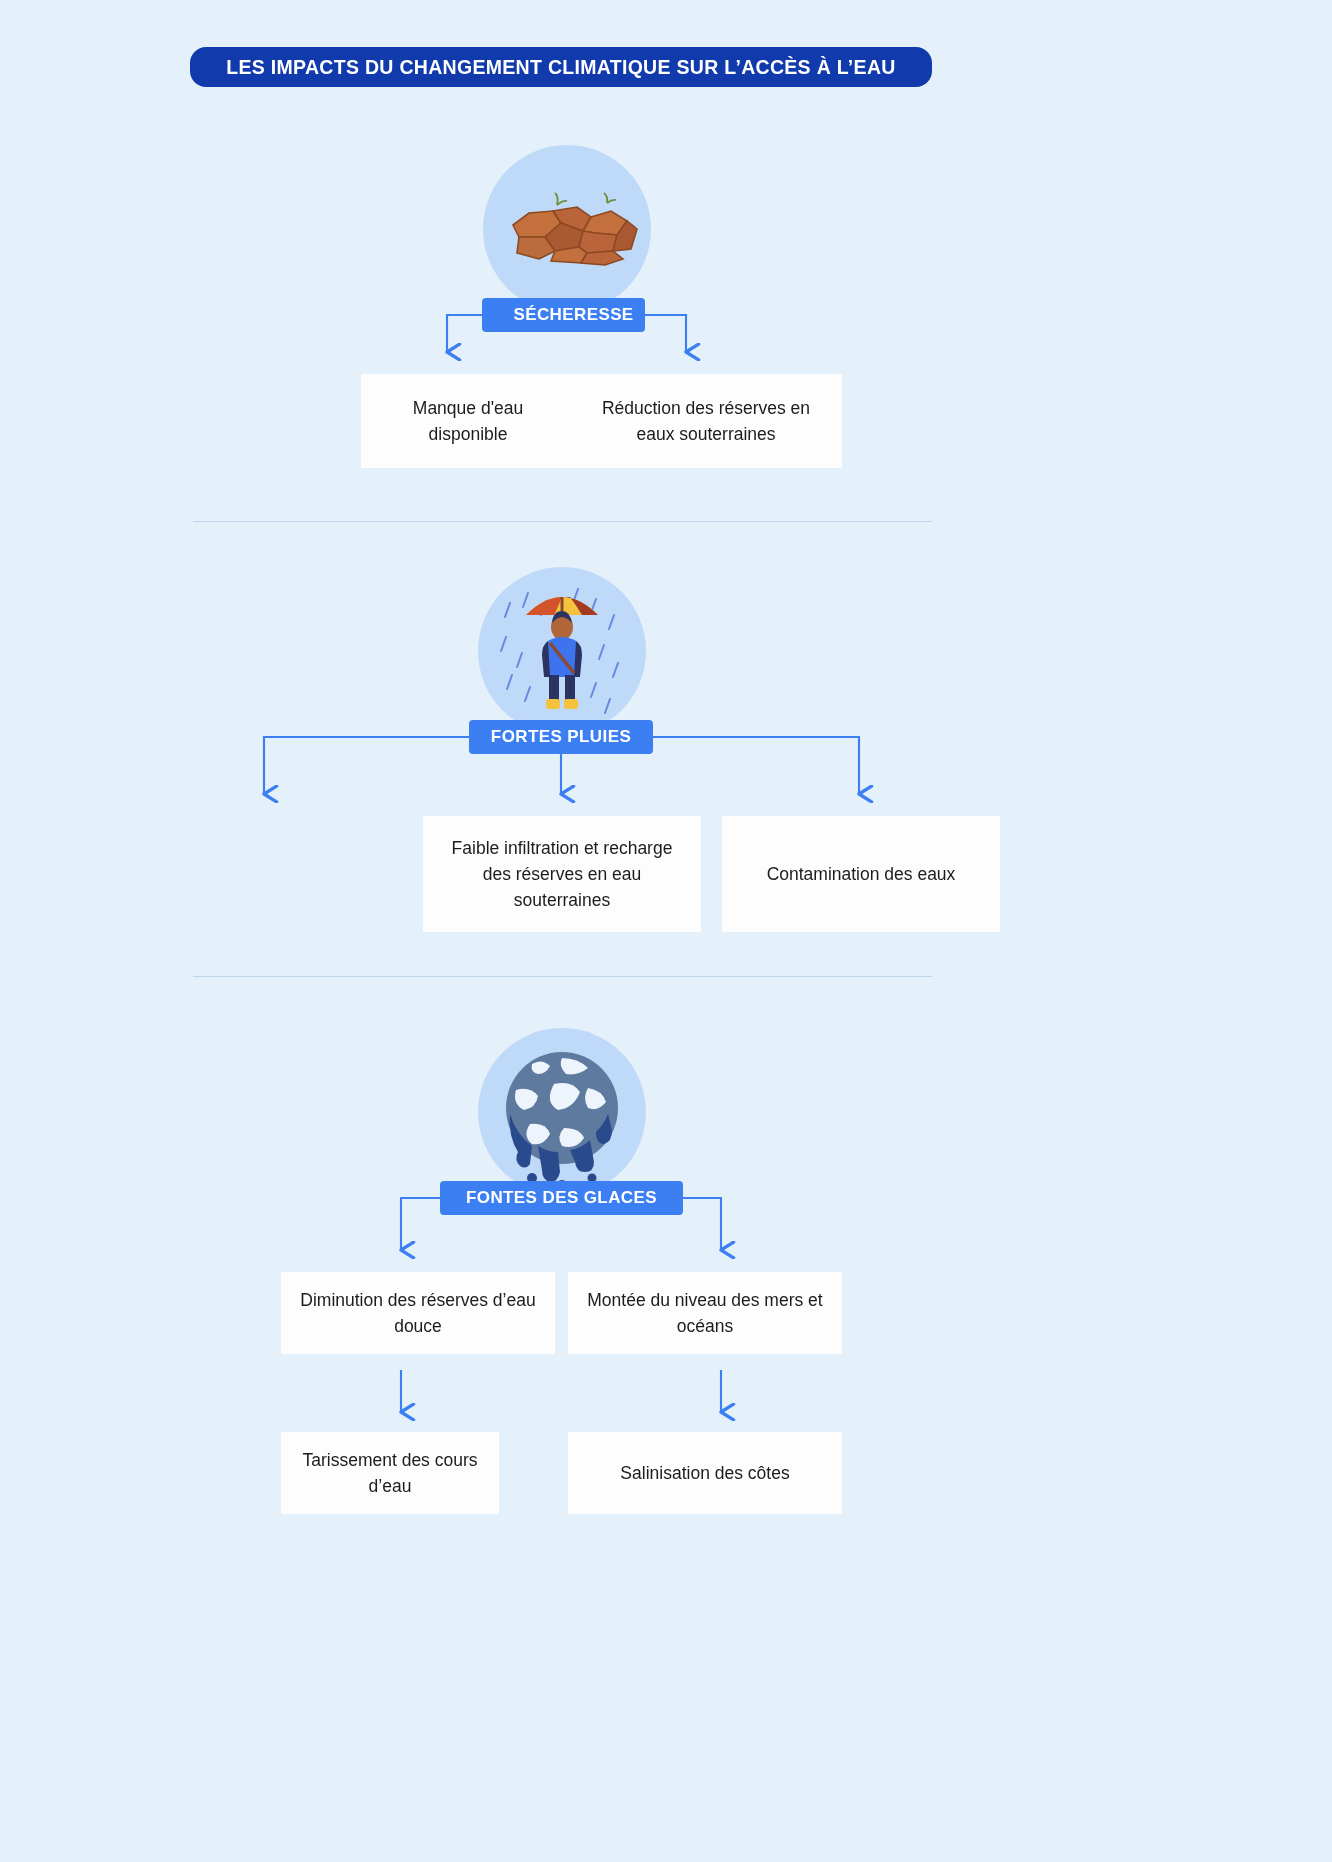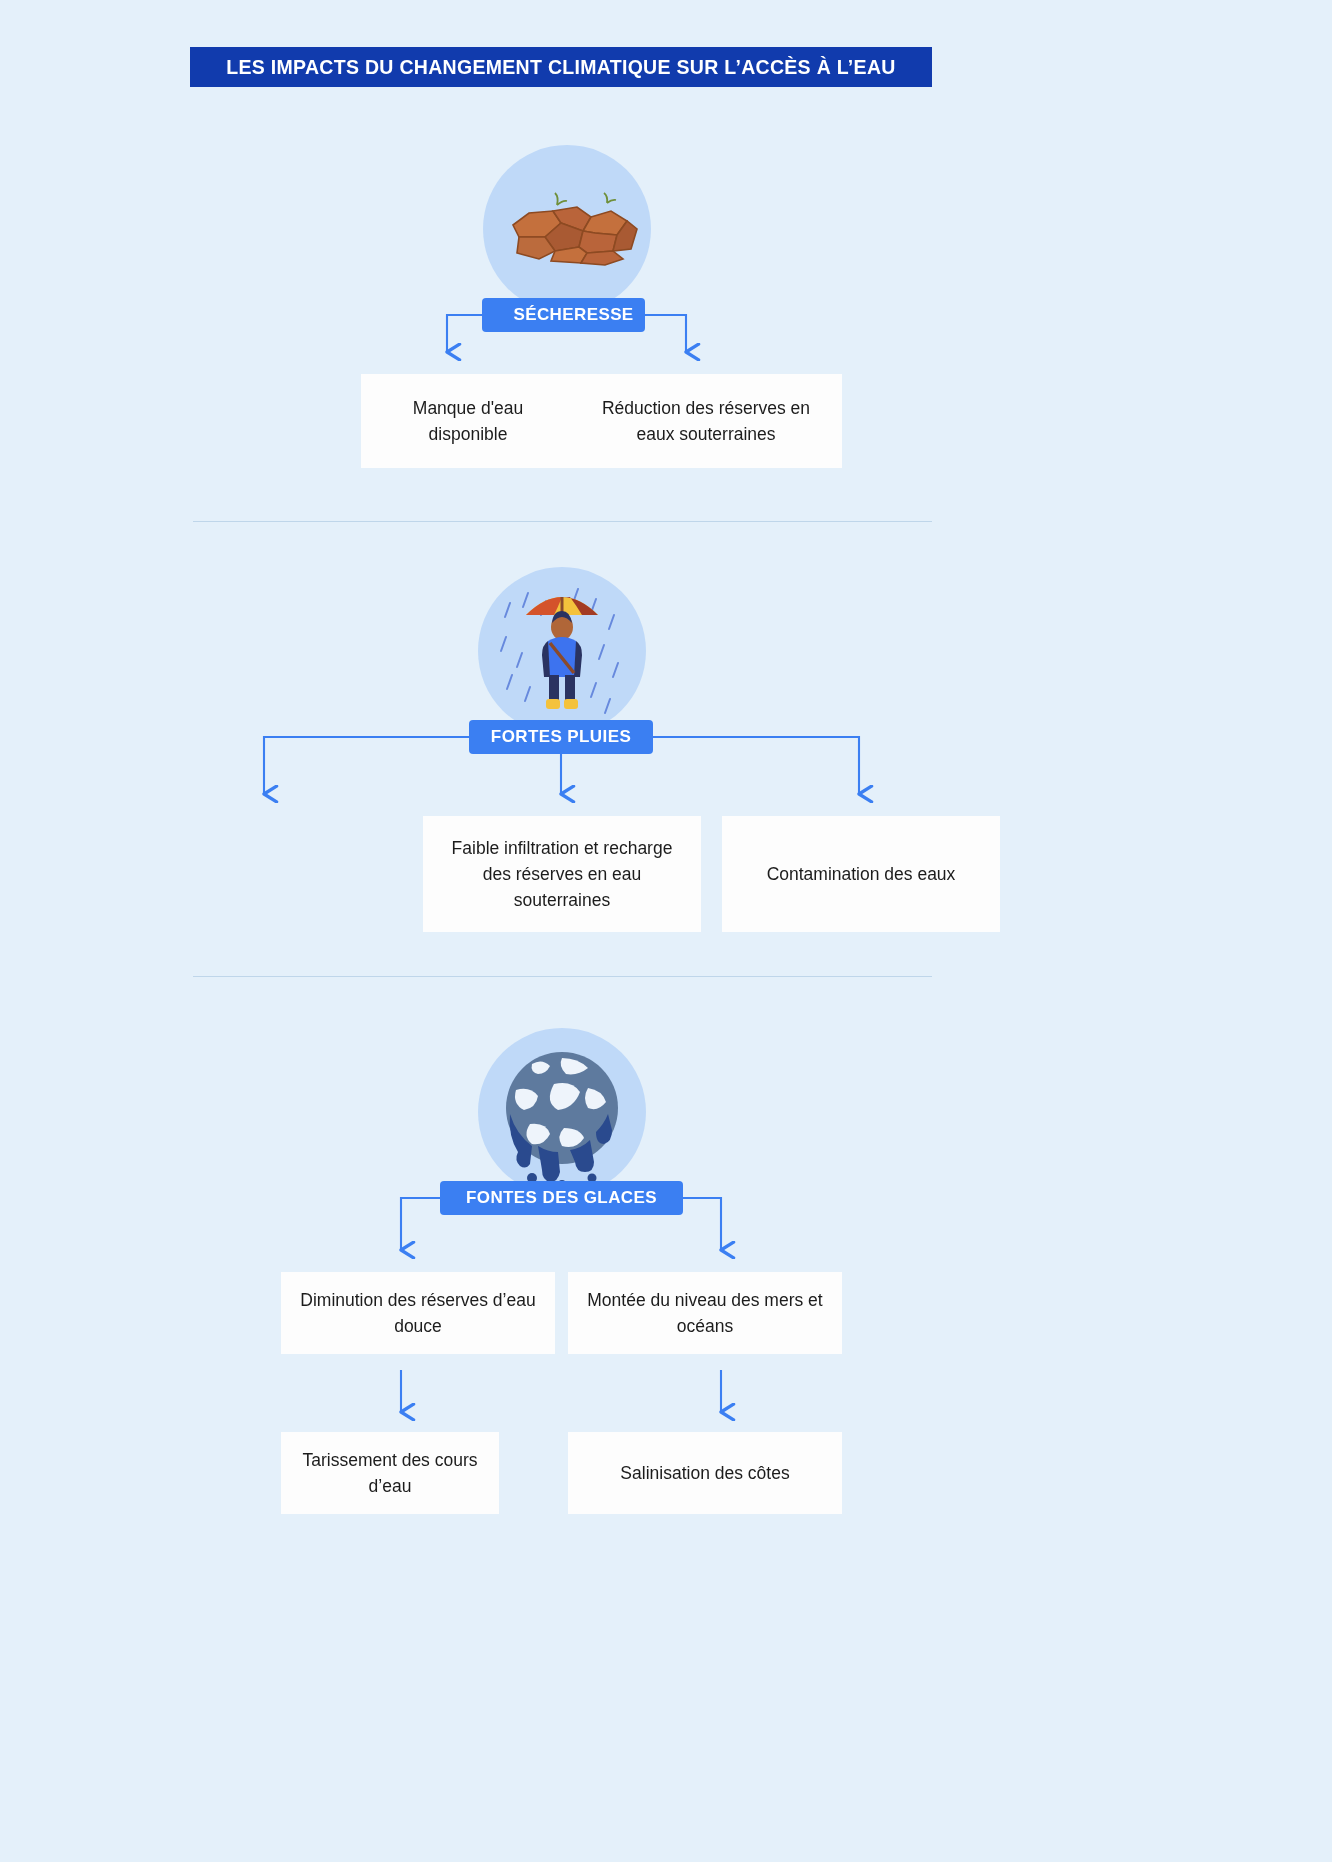--- a/index.html
+++ b/index.html
@@ -21,20 +21,21 @@
   .title-banner {
     position: absolute;
     left: 190px;
     top: 47px;
     width: 742px;
     height: 40px;
     background: #113bad;
     display: flex;
     align-items: center;
     justify-content: center;
+    border-radius: 16px;
   }
   .title-text {
     color: #ffffff;
     font-size: 19.5px;
     font-weight: bold;
     letter-spacing: 0.3px;
     white-space: nowrap;
   }
 
   

